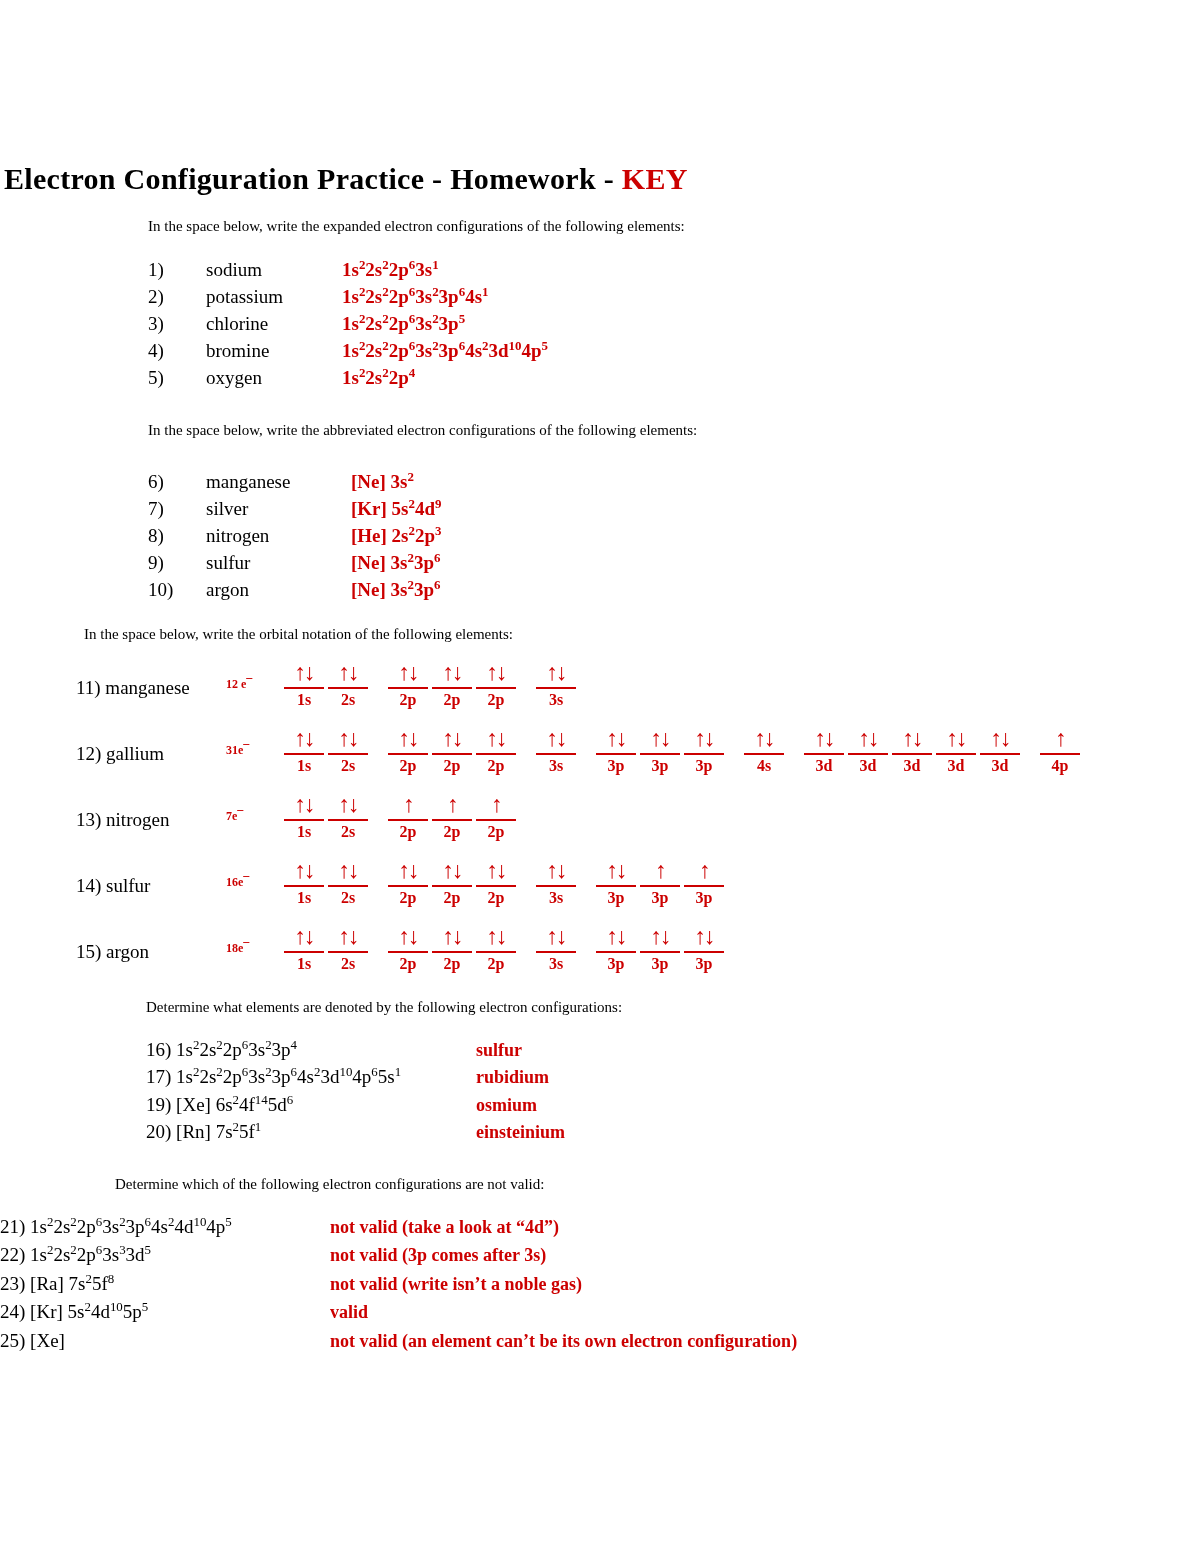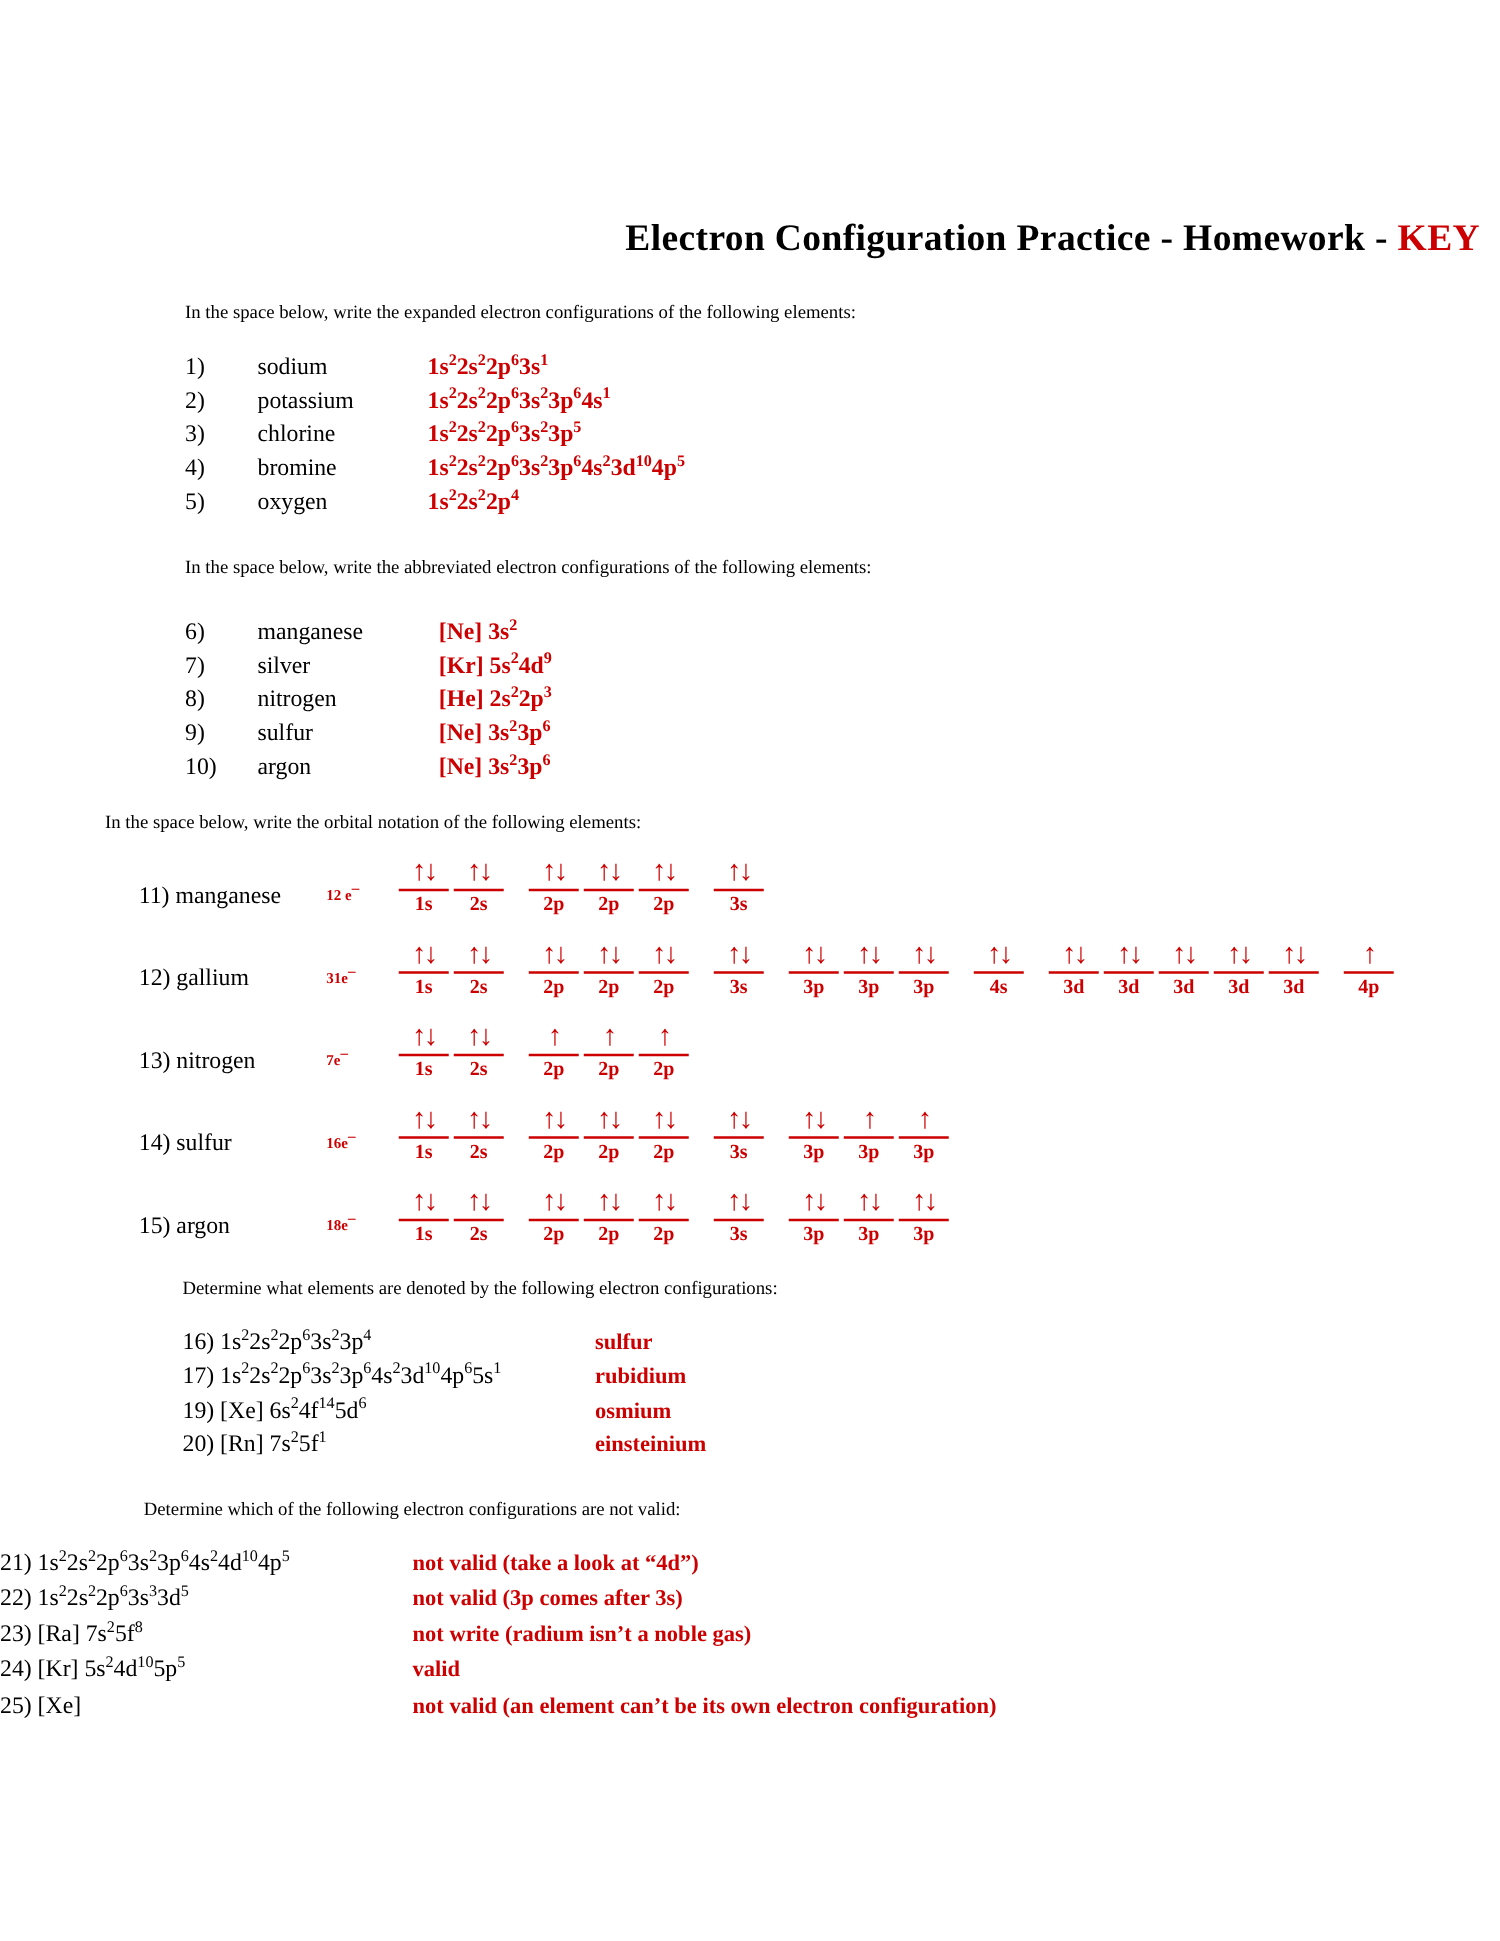--- a/index.html
+++ b/index.html
@@ -15,25 +15,25 @@
     position: relative;
   }
   .page {
     position: relative;
     width: 1200px;
     height: 1553px;
     padding: 0;
     box-sizing: border-box;
   }
   .title {
-    text-align: right;
+    text-align: left;
     font-family: "Liberation Serif", serif;
     font-weight: bold;
     font-size: 30px;
-    margin: 16px;
+    margin: 4px;
     padding-top: 158px;
     letter-spacing: 0.3px;
   }
   .title .key {
     color: #cc0000;
   }
   .instruction {
     font-size: 15px;
     margin: 0;
     padding-left: 148px;
@@ -66,22 +66,22 @@
   }
   .config {
     white-space: nowrap;
   }
   .sec-gap-lg { height: 30px; }
   .sec-gap-md { height: 22px; }
 
   
   .orb-row {
     display: flex;
-    align-items: center;
-    padding-left: 111px;
+    align-items: flex-start;
+    padding-left: 76px;
     margin-top: 18px;
   }
   .orb-label {
     width: 150px;
     flex: 0 0 150px;
     font-size: 19px;
     padding-top: 16px;
   }
   .orb-count {
     width: 58px;
@@ -520,21 +520,21 @@
       <div class="qa-row2">
         <span class="qa-q2">21) 1s<sup>2</sup>2s<sup>2</sup>2p<sup>6</sup>3s<sup>2</sup>3p<sup>6</sup>4s<sup>2</sup>4d<sup>10</sup>4p<sup>5</sup></span>
         <span class="qa-a">not valid (take a look at “4d”)</span>
       </div>
       <div class="qa-row2">
         <span class="qa-q2">22) 1s<sup>2</sup>2s<sup>2</sup>2p<sup>6</sup>3s<sup>3</sup>3d<sup>5</sup></span>
         <span class="qa-a">not valid (3p comes after 3s)</span>
       </div>
       <div class="qa-row2">
         <span class="qa-q2">23) [Ra] 7s<sup>2</sup>5f<sup>8</sup></span>
-        <span class="qa-a">not write (radium isn’t a noble gas)</span>
+        <span class="qa-a">not valid (write isn’t a noble gas)</span>
       </div>
       <div class="qa-row2">
         <span class="qa-q2">24) [Kr]  5s<sup>2</sup>4d<sup>10</sup>5p<sup>5</sup></span>
         <span class="qa-a">valid</span>
       </div>
       <div class="qa-row2">
         <span class="qa-q2">25)      [Xe]</span>
         <span class="qa-a">not valid (an element can’t be its own electron configuration)</span>
       </div>
     </div>

